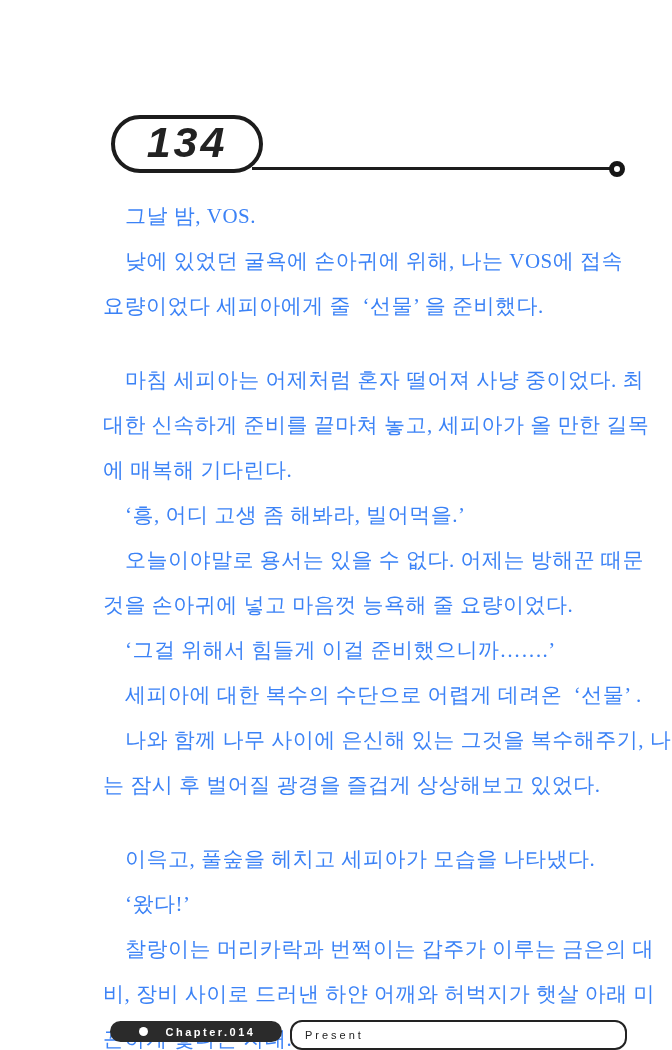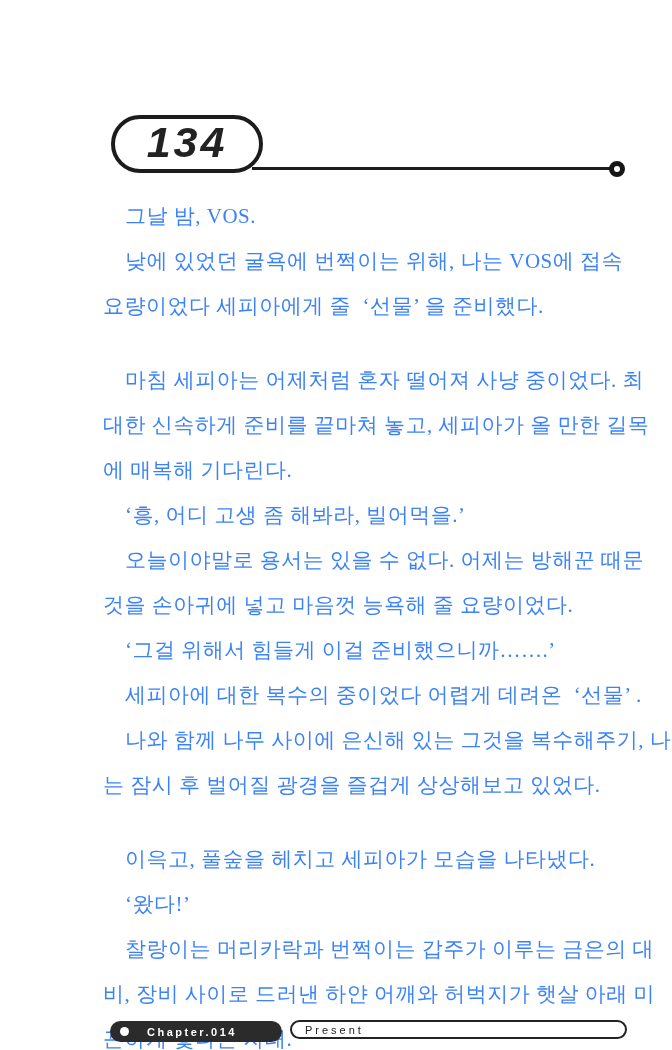--- a/index.html
+++ b/index.html
@@ -85,20 +85,21 @@
   .footer-chapter-pill {
     position: absolute;
     left: 78px;
     top: 989px;
     width: 172px;
     height: 21px;
     background: #2b2b2b;
     border-radius: 11px;
     display: flex;
     align-items: center;
+    justify-content: center;
   }
   .footer-dot {
     width: 9px;
     height: 9px;
     border-radius: 50%;
     background: #ffffff;
     margin-left: 10px;
     flex: 0 0 auto;
   }
   .footer-chapter-label {
@@ -108,21 +109,21 @@
     color: #ffffff;
     letter-spacing: 2.5px;
     margin-left: 10px;
     white-space: nowrap;
   }
   .footer-present-pill {
     position: absolute;
     left: 258px;
     top: 988px;
     width: 337px;
-    height: 19px;
+    height: 30px;
     border: 2px solid #222222;
     border-radius: 12px;
     background: #ffffff;
     display: flex;
     align-items: center;
   }
   .footer-present-label {
     font-family: "Liberation Sans", "DejaVu Sans", sans-serif;
     font-size: 11px;
     color: #222222;
@@ -137,30 +138,30 @@
 <div class="page">
 
   <div class="page-number-capsule">
     <span class="page-number-text">134</span>
   </div>
   <div class="header-rule"></div>
   <div class="header-rule-ring"></div>
 
   <div class="text-body">
       <div class="line indent">그날 밤, VOS.</div>
-      <div class="line indent">낮에 있었던 굴욕에 번쩍이는 위해, 나는 VOS에 접속</div>
+      <div class="line indent">낮에 있었던 굴욕에 손아귀에 위해, 나는 VOS에 접속</div>
       <div class="line">요량이었다 세피아에게 줄  ‘선물’ 을 준비했다.</div>
       <div class="line indent gap">마침 세피아는 어제처럼 혼자 떨어져 사냥 중이었다. 최</div>
       <div class="line">대한 신속하게 준비를 끝마쳐 놓고, 세피아가 올 만한 길목</div>
       <div class="line">에 매복해 기다린다.</div>
       <div class="line indent">‘흥, 어디 고생 좀 해봐라, 빌어먹을.’</div>
       <div class="line indent">오늘이야말로 용서는 있을 수 없다. 어제는 방해꾼 때문</div>
       <div class="line">것을 손아귀에 넣고 마음껏 능욕해 줄 요량이었다.</div>
       <div class="line indent">‘그걸 위해서 힘들게 이걸 준비했으니까…….’</div>
-      <div class="line indent">세피아에 대한 복수의 중이었다 어렵게 데려온  ‘선물’ .</div>
+      <div class="line indent">세피아에 대한 복수의 수단으로 어렵게 데려온  ‘선물’ .</div>
       <div class="line indent">나와 함께 나무 사이에 은신해 있는 그것을 복수해주기, 나</div>
       <div class="line">는 잠시 후 벌어질 광경을 즐겁게 상상해보고 있었다.</div>
       <div class="line indent gap">이윽고, 풀숲을 헤치고 세피아가 모습을 나타냈다.</div>
       <div class="line indent">‘왔다!’</div>
       <div class="line indent">찰랑이는 머리카락과 번쩍이는 갑주가 이루는 금은의 대</div>
       <div class="line">비, 장비 사이로 드러낸 하얀 어깨와 허벅지가 햇살 아래 미</div>
       <div class="line">끈하게 빛나는 자태.</div>
     </div>
 
   <div class="footer-chapter-pill">

